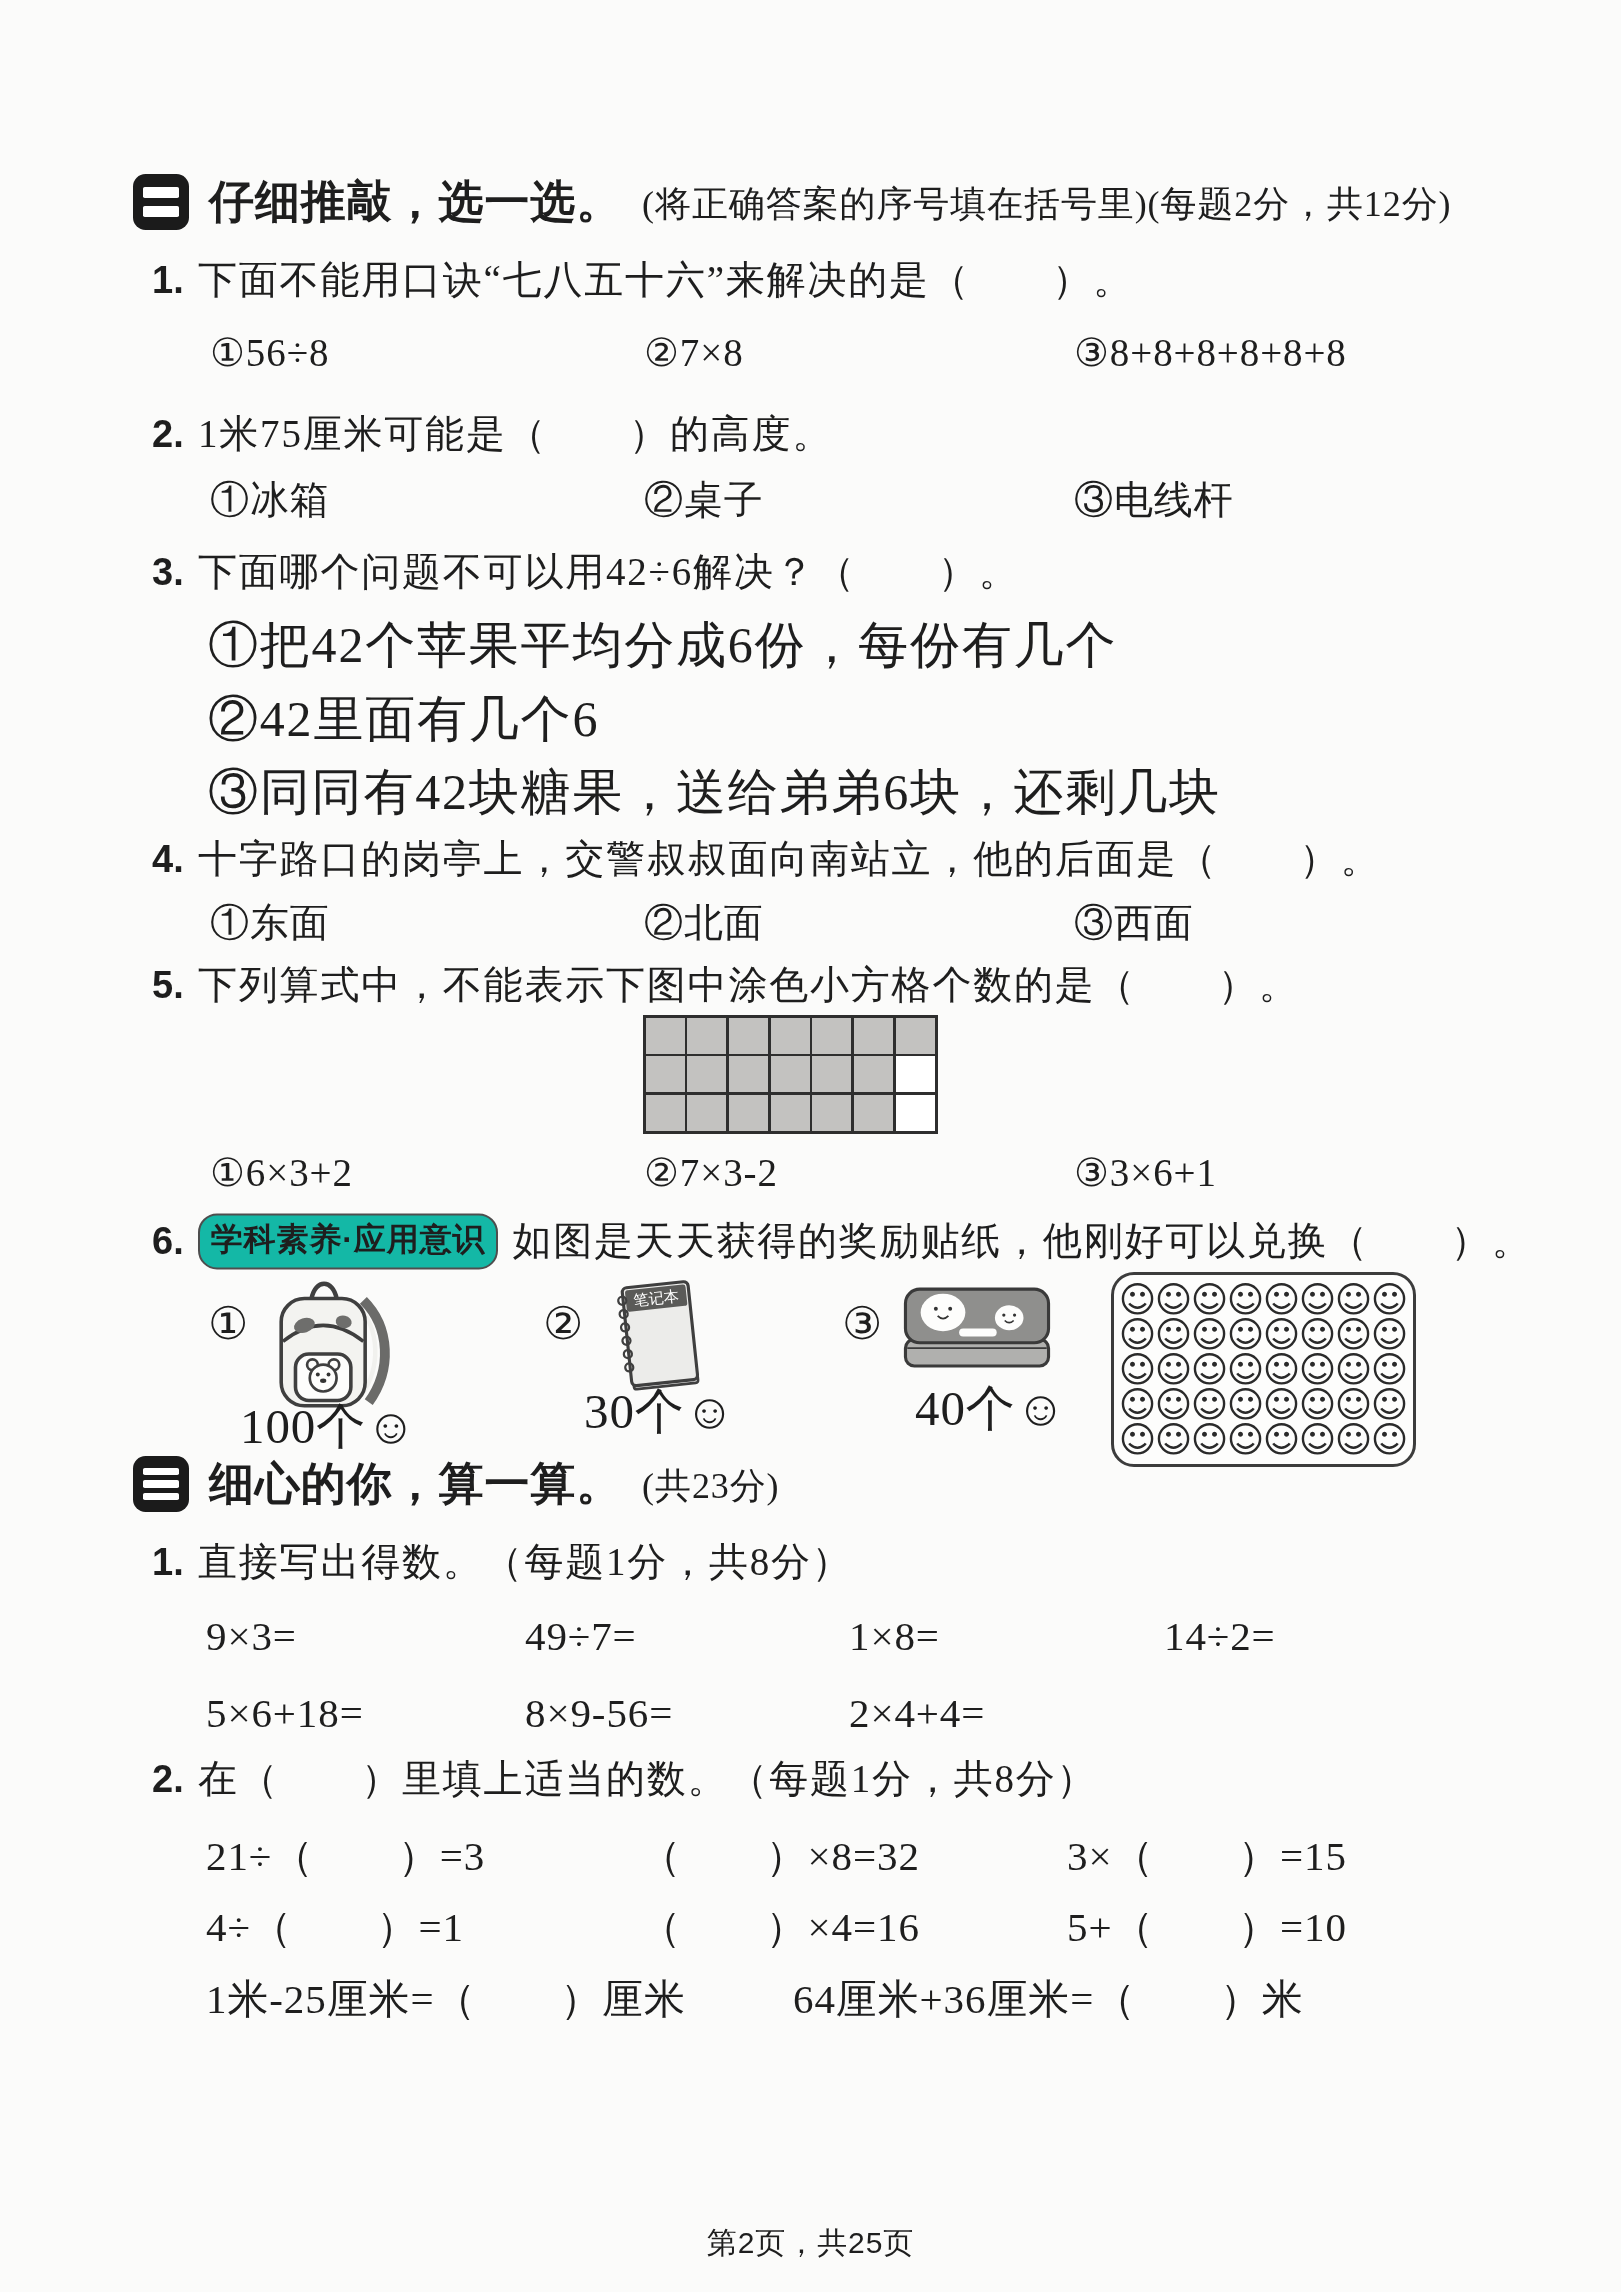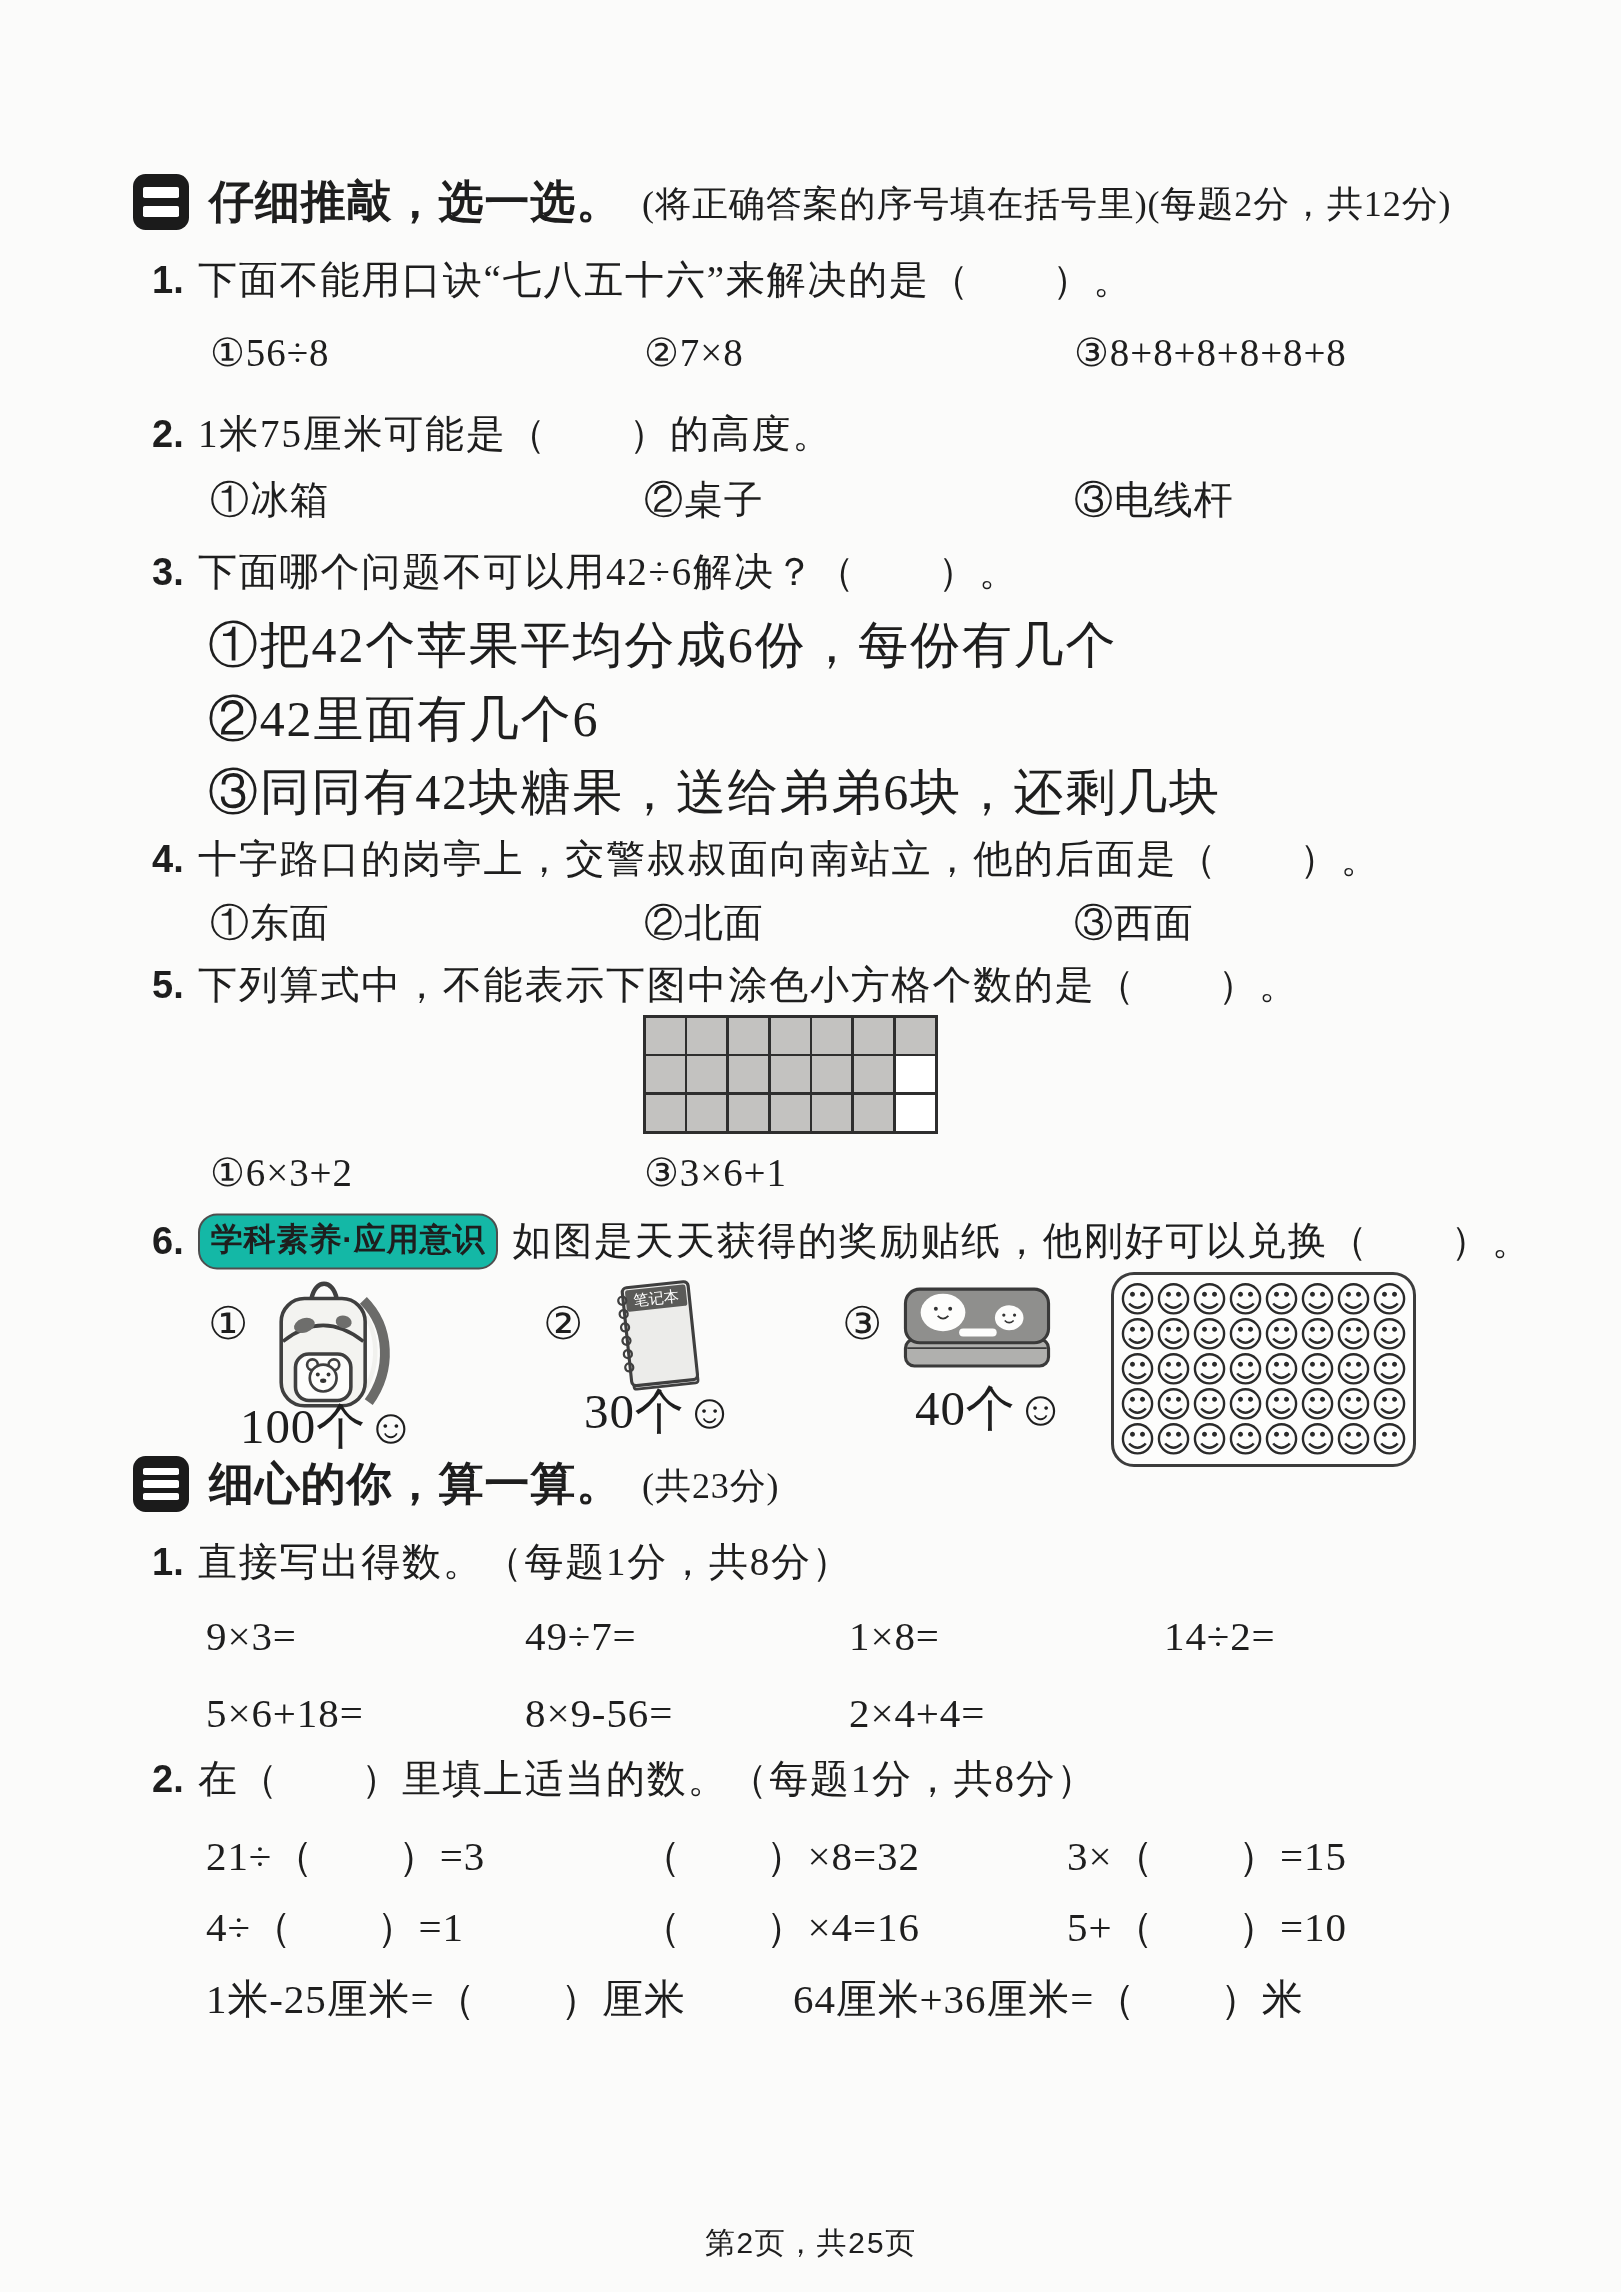--- a/index.html
+++ b/index.html
@@ -130,20 +130,21 @@
     <div class="cell shaded"></div>
     <div class="cell shaded"></div>
     <div class="cell shaded"></div>
     <div class="cell shaded"></div>
     <div class="cell shaded"></div>
     <div class="cell shaded"></div>
     <div class="cell"></div>
   </div>
 <div class="abs optrow" style="left:210px;top:1150px;right:54px;">
   <span>①6×3+2</span>
+  <span>②7×3-2</span>
   <span>③3×6+1</span>
 </div>
 
 <div class="abs qline" style="left:152px;top:1214px;">
   <span class="qnum">6.</span>
   <span class="badge">学科素养·应用意识</span>
   <span class="qtext">如图是天天获得的奖励贴纸，他刚好可以兑换（　　）。</span>
 </div>
 
 <div class="abs item-num" style="left:208px;top:1297px;">①</div>
@@ -247,14 +248,14 @@
 <div class="abs fillrow" style="left:206px;top:1900px;right:54px;">
   <span>4÷（　　）=1</span>
   <span>（　　）×4=16</span>
   <span>5+（　　）=10</span>
 </div>
 <div class="abs fillrow2" style="left:206px;top:1972px;right:54px;">
   <span>1米-25厘米=（　　）厘米</span>
   <span>64厘米+36厘米=（　　）米</span>
 </div>
 
-<div class="abs footer" style="left:0;top:2223px;font-family:Liberation Mono, monospace;">第2页，共25页</div>
+<div class="abs footer" style="left:0;top:2223px;">第2页，共25页</div>
 
 
 </body></html>

